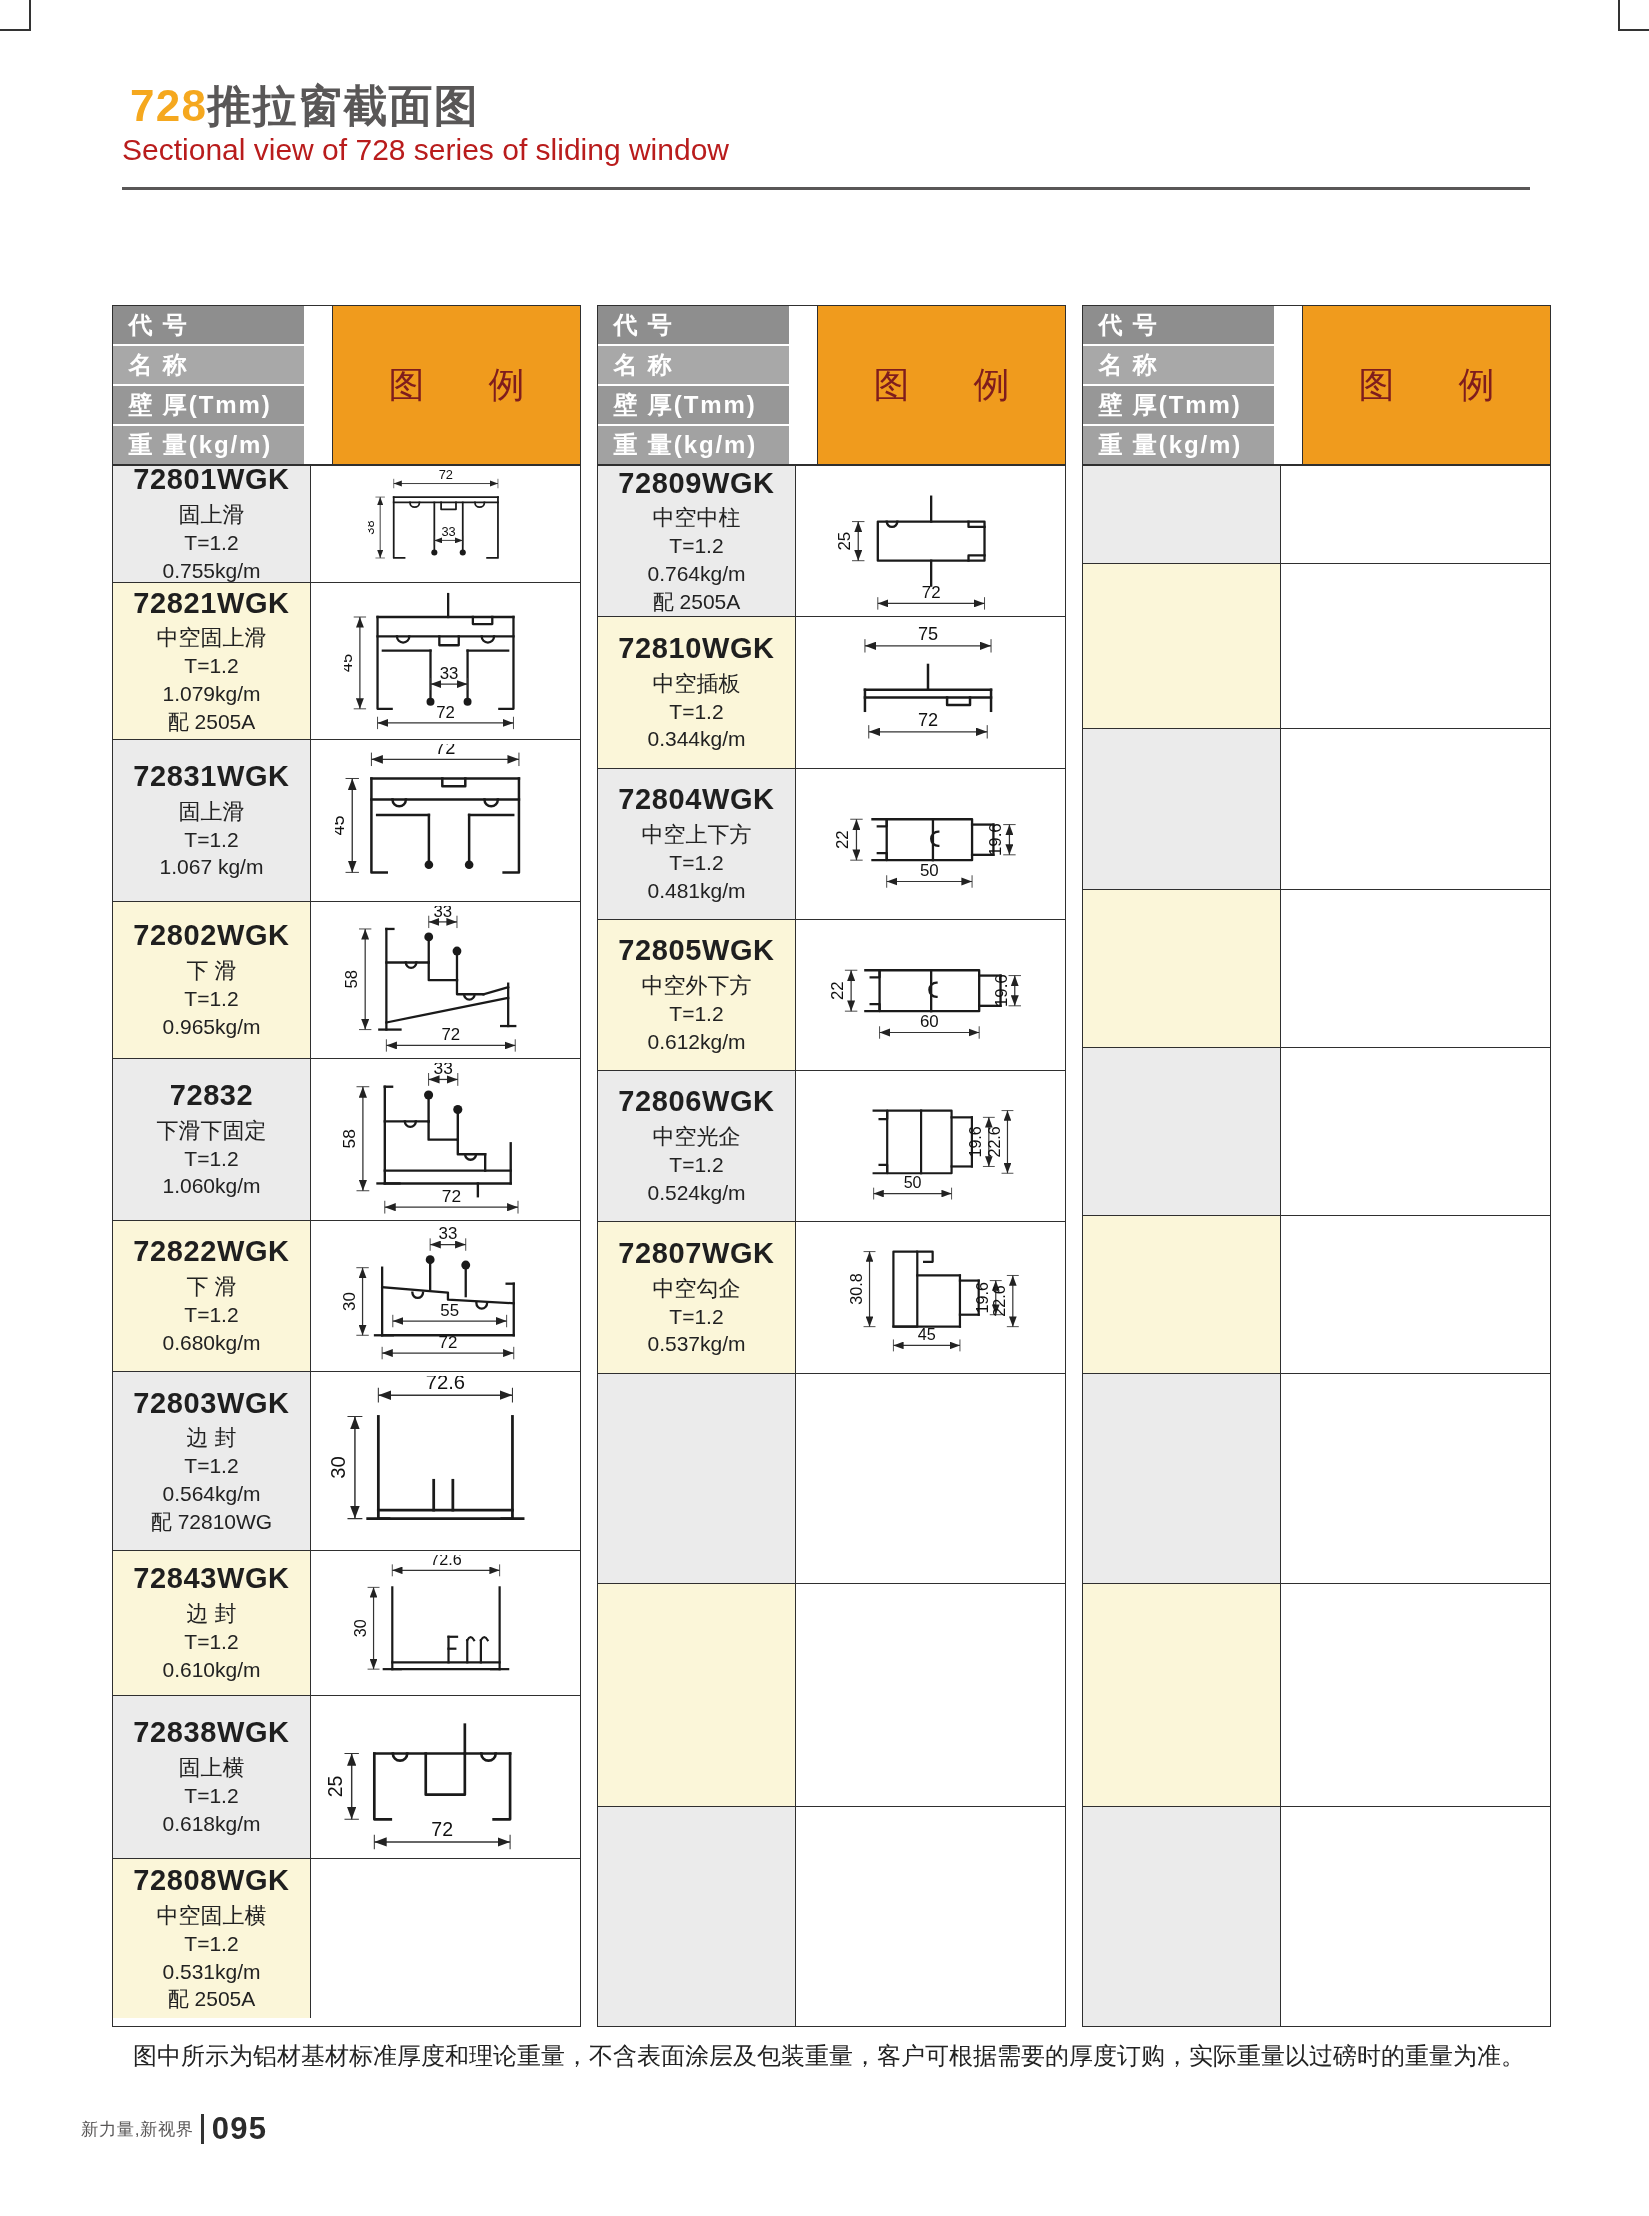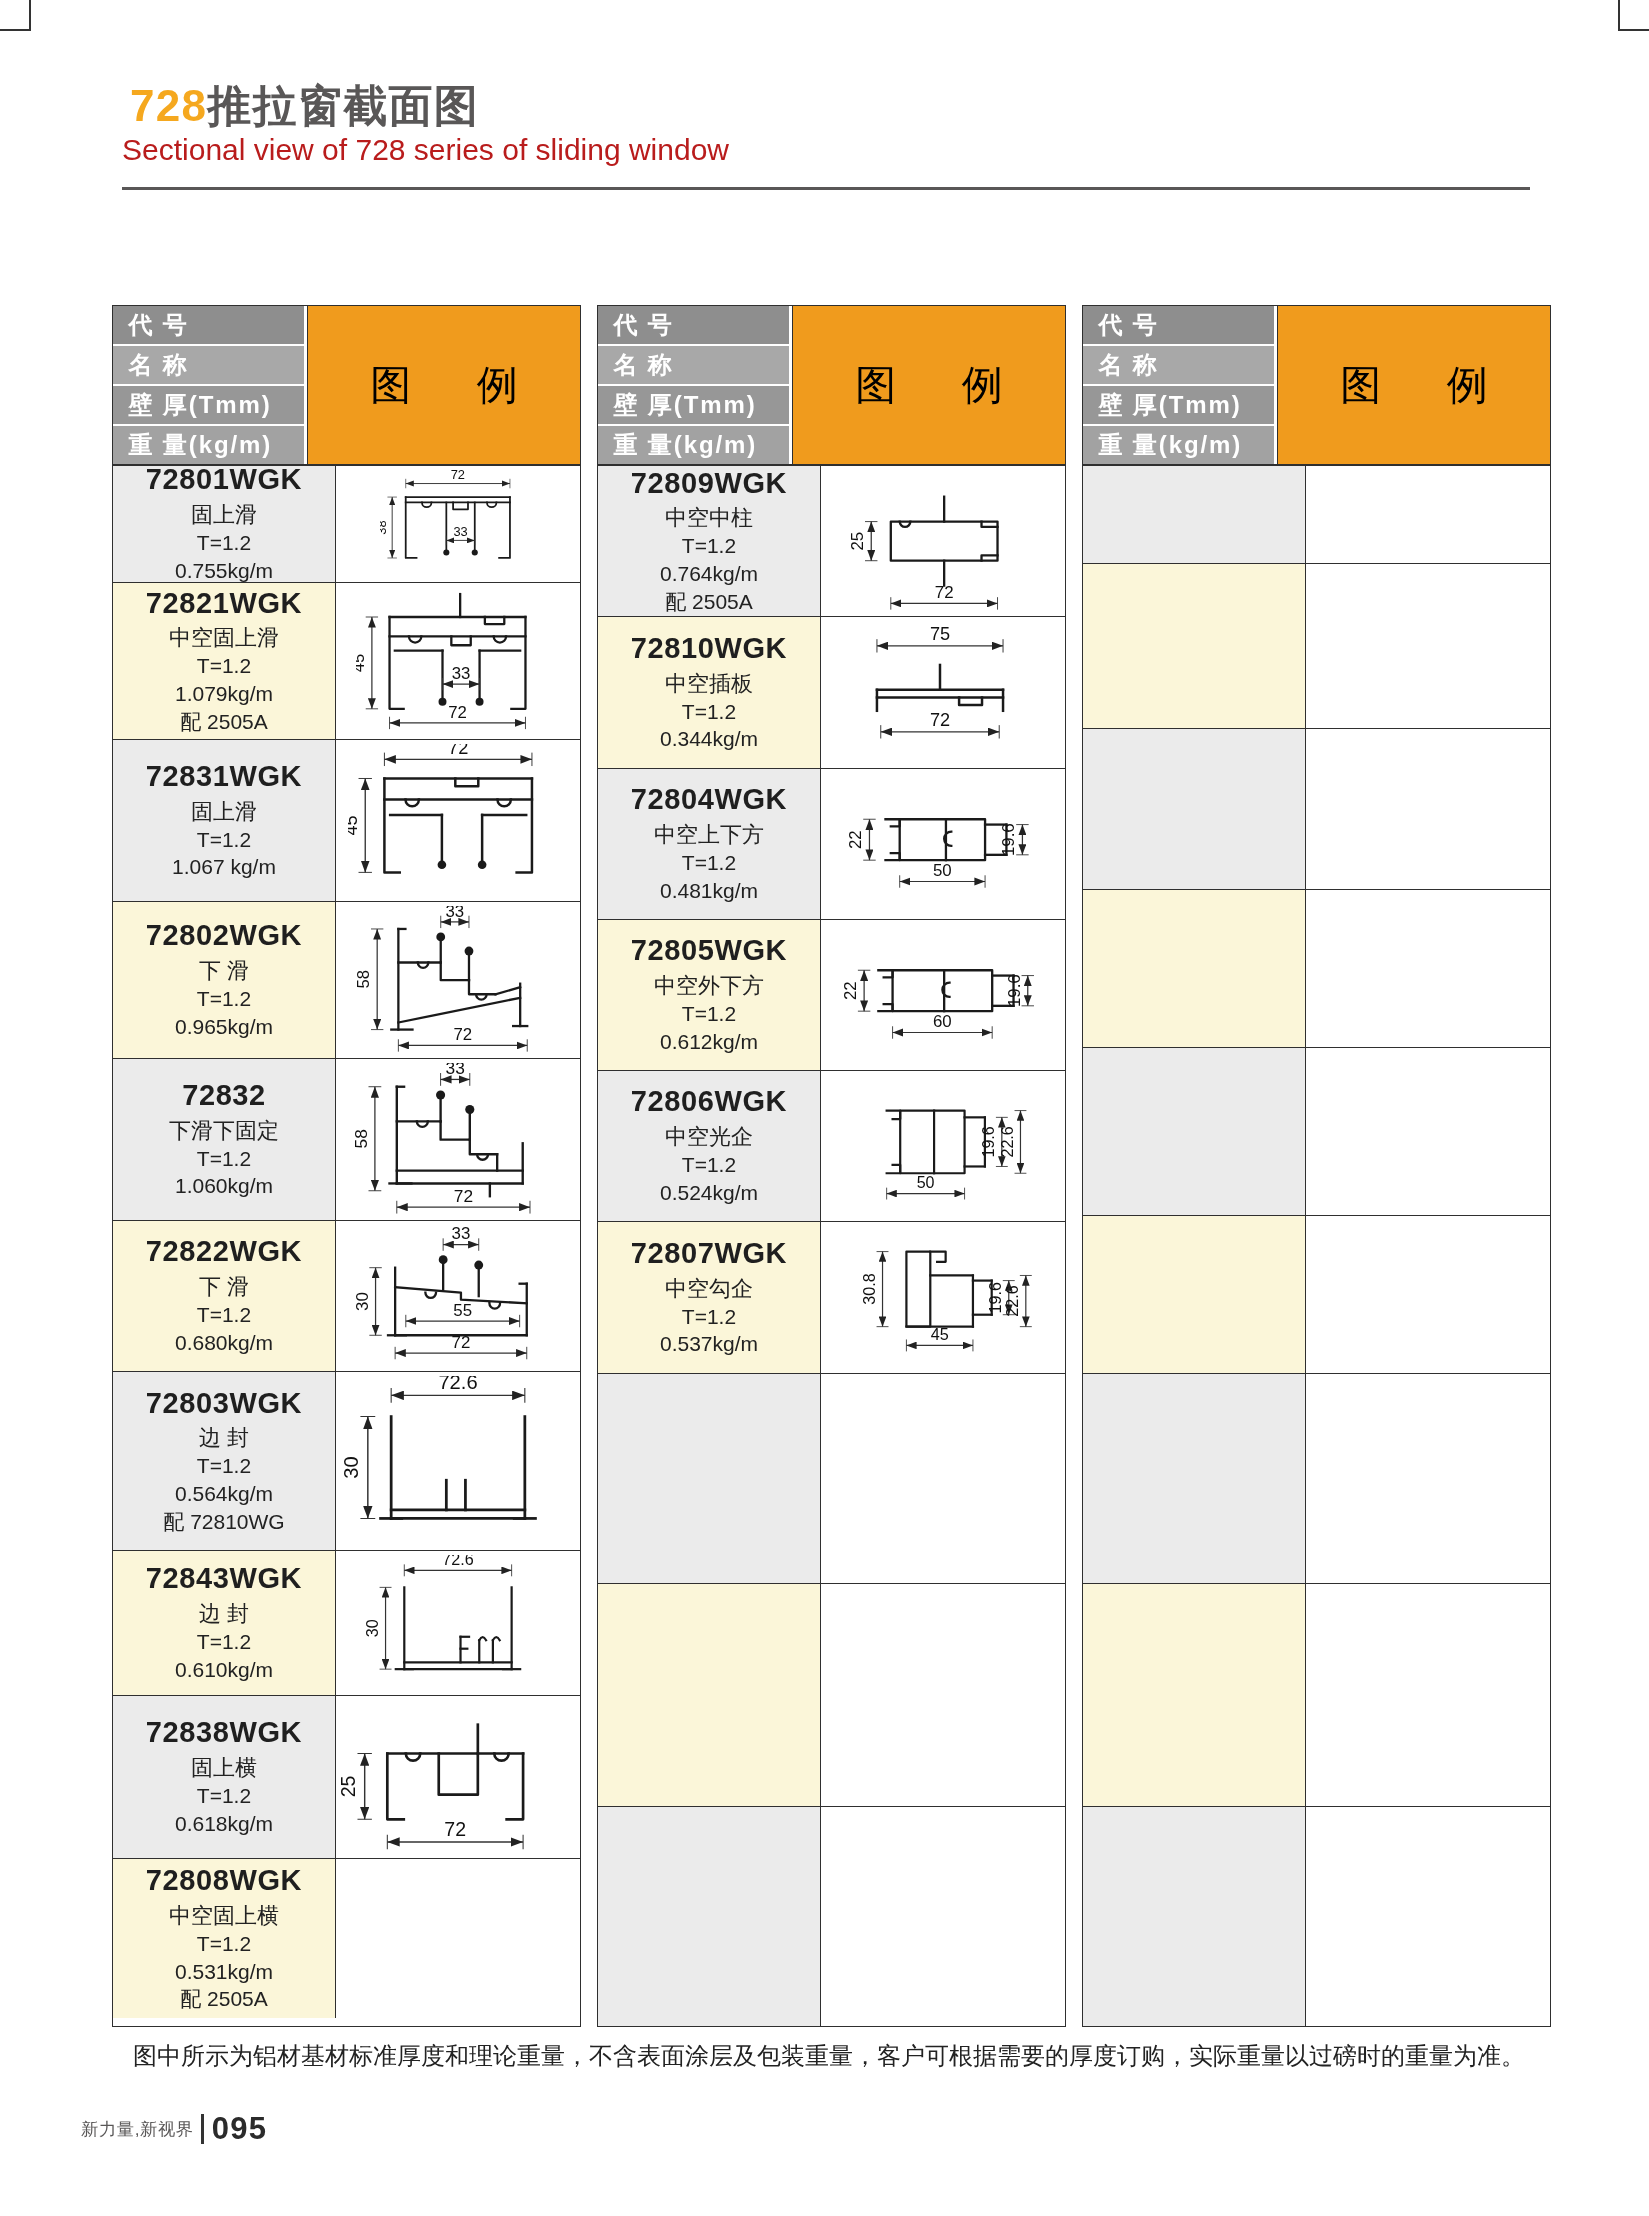--- a/index.html
+++ b/index.html
@@ -11,26 +11,26 @@
   h1{position:absolute;left:122px;top:69px;margin:8px;font-size:44px;font-weight:bold;color:#595757;letter-spacing:1.3px;}
   h1 .t728{color:#F5A81F;}
   .subtitle{position:absolute;left:122px;top:133px;font-size:30px;color:#b91c1c;}
   .rule{position:absolute;left:122px;top:187px;width:1408px;height:3.2px;background:#595757;}
   #tablewrap{position:absolute;left:112px;top:305px;display:flex;gap:16px;}
   .group{width:469px;border:1.9px solid #2f2f2f;background:#fff;box-sizing:border-box;}
   .ghead{position:relative;height:158px;border-bottom:1.9px solid #2f2f2f;box-sizing:content-box;
          display:flex;flex-direction:column;gap:2.6px;background:#fff;}
   .hrow{width:191px;flex:1;color:#fff;font-weight:bold;font-size:24px;display:flex;align-items:center;
         padding-left:15.4px;box-sizing:border-box;letter-spacing:1.9px;white-space:nowrap;}
-  .legend{position:absolute;right:0;top:0;height:100%;width:273px;border-left:1.9px solid #2f2f2f;
+  .legend{position:absolute;right:0;top:0;height:100%;width:248px;border-left:1.9px solid #2f2f2f;
           box-sizing:border-box;display:flex;align-items:center;justify-content:center;
-          font-size:41px;color:#000000;letter-spacing:27px;text-indent:27px;}
+          font-size:36px;color:#7f1d1d;letter-spacing:27px;text-indent:27px;}
   .row{display:flex;border-top:1.9px solid #2f2f2f;box-sizing:border-box;}
   .row:first-of-type{border-top:none;}
-  .lab{width:223px;border-right:1.9px solid #2f2f2f;box-sizing:border-box;display:flex;flex-direction:column;
+  .lab{width:198px;border-right:1.9px solid #2f2f2f;box-sizing:border-box;display:flex;flex-direction:column;
        justify-content:center;align-items:center;text-align:center;padding:5.1px 3.8px;}
   .row.gray .lab{background:#EBEBEB;}
   .row.yellow .lab{background:#FBF6D9;}
   .code{font-size:29px;font-weight:bold;color:#1f1f1f;margin-bottom:3.8px;letter-spacing:0.6px;}
   .pname{font-size:22px;color:#222;line-height:1.32;}
   .pline{font-size:21px;color:#222;line-height:1.32;}
   .diag{flex:1;display:flex;align-items:center;justify-content:center;background:#fff;overflow:hidden;}
   .diag svg{display:block;}
   .pr{fill:none;stroke:#1a1a1a;stroke-width:2.6;stroke-linejoin:round;stroke-linecap:square;}
   .ball{fill:#1a1a1a;}

